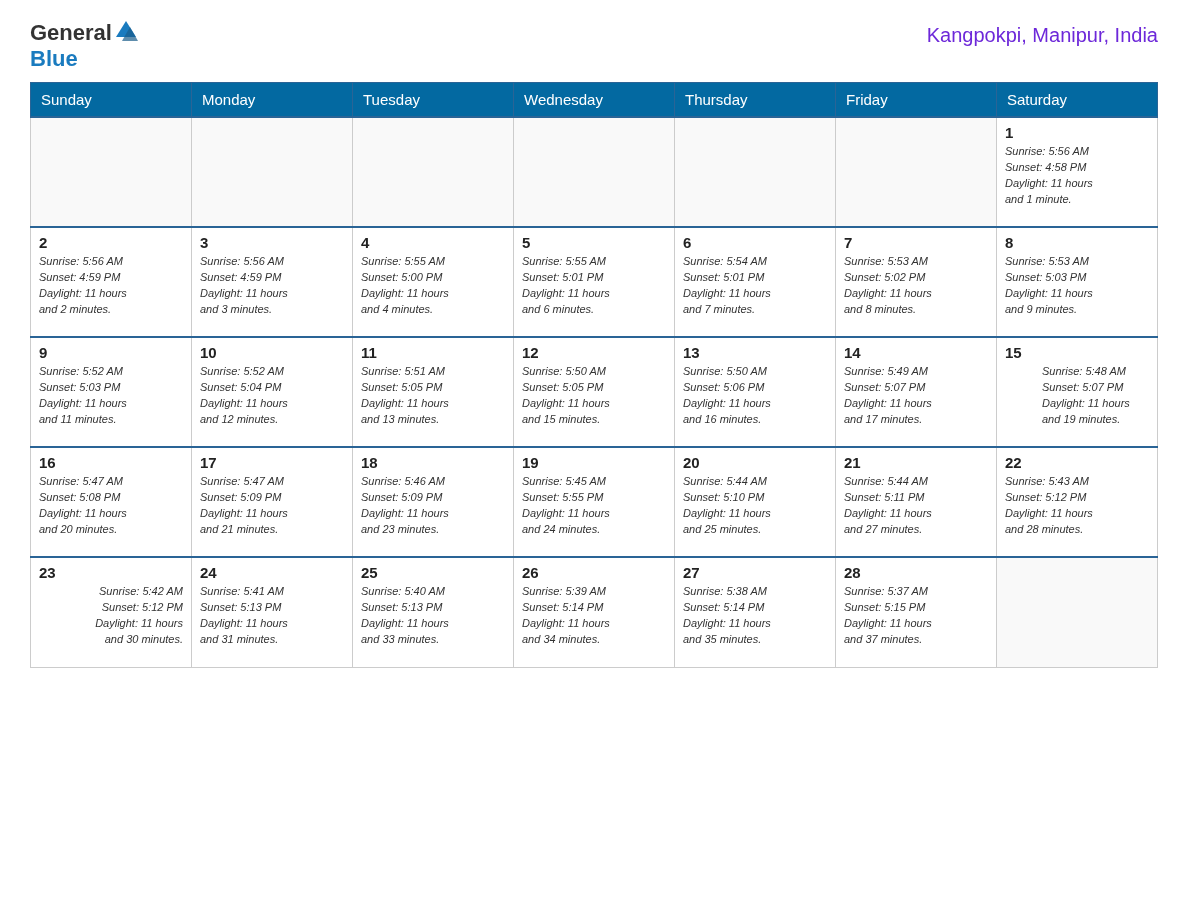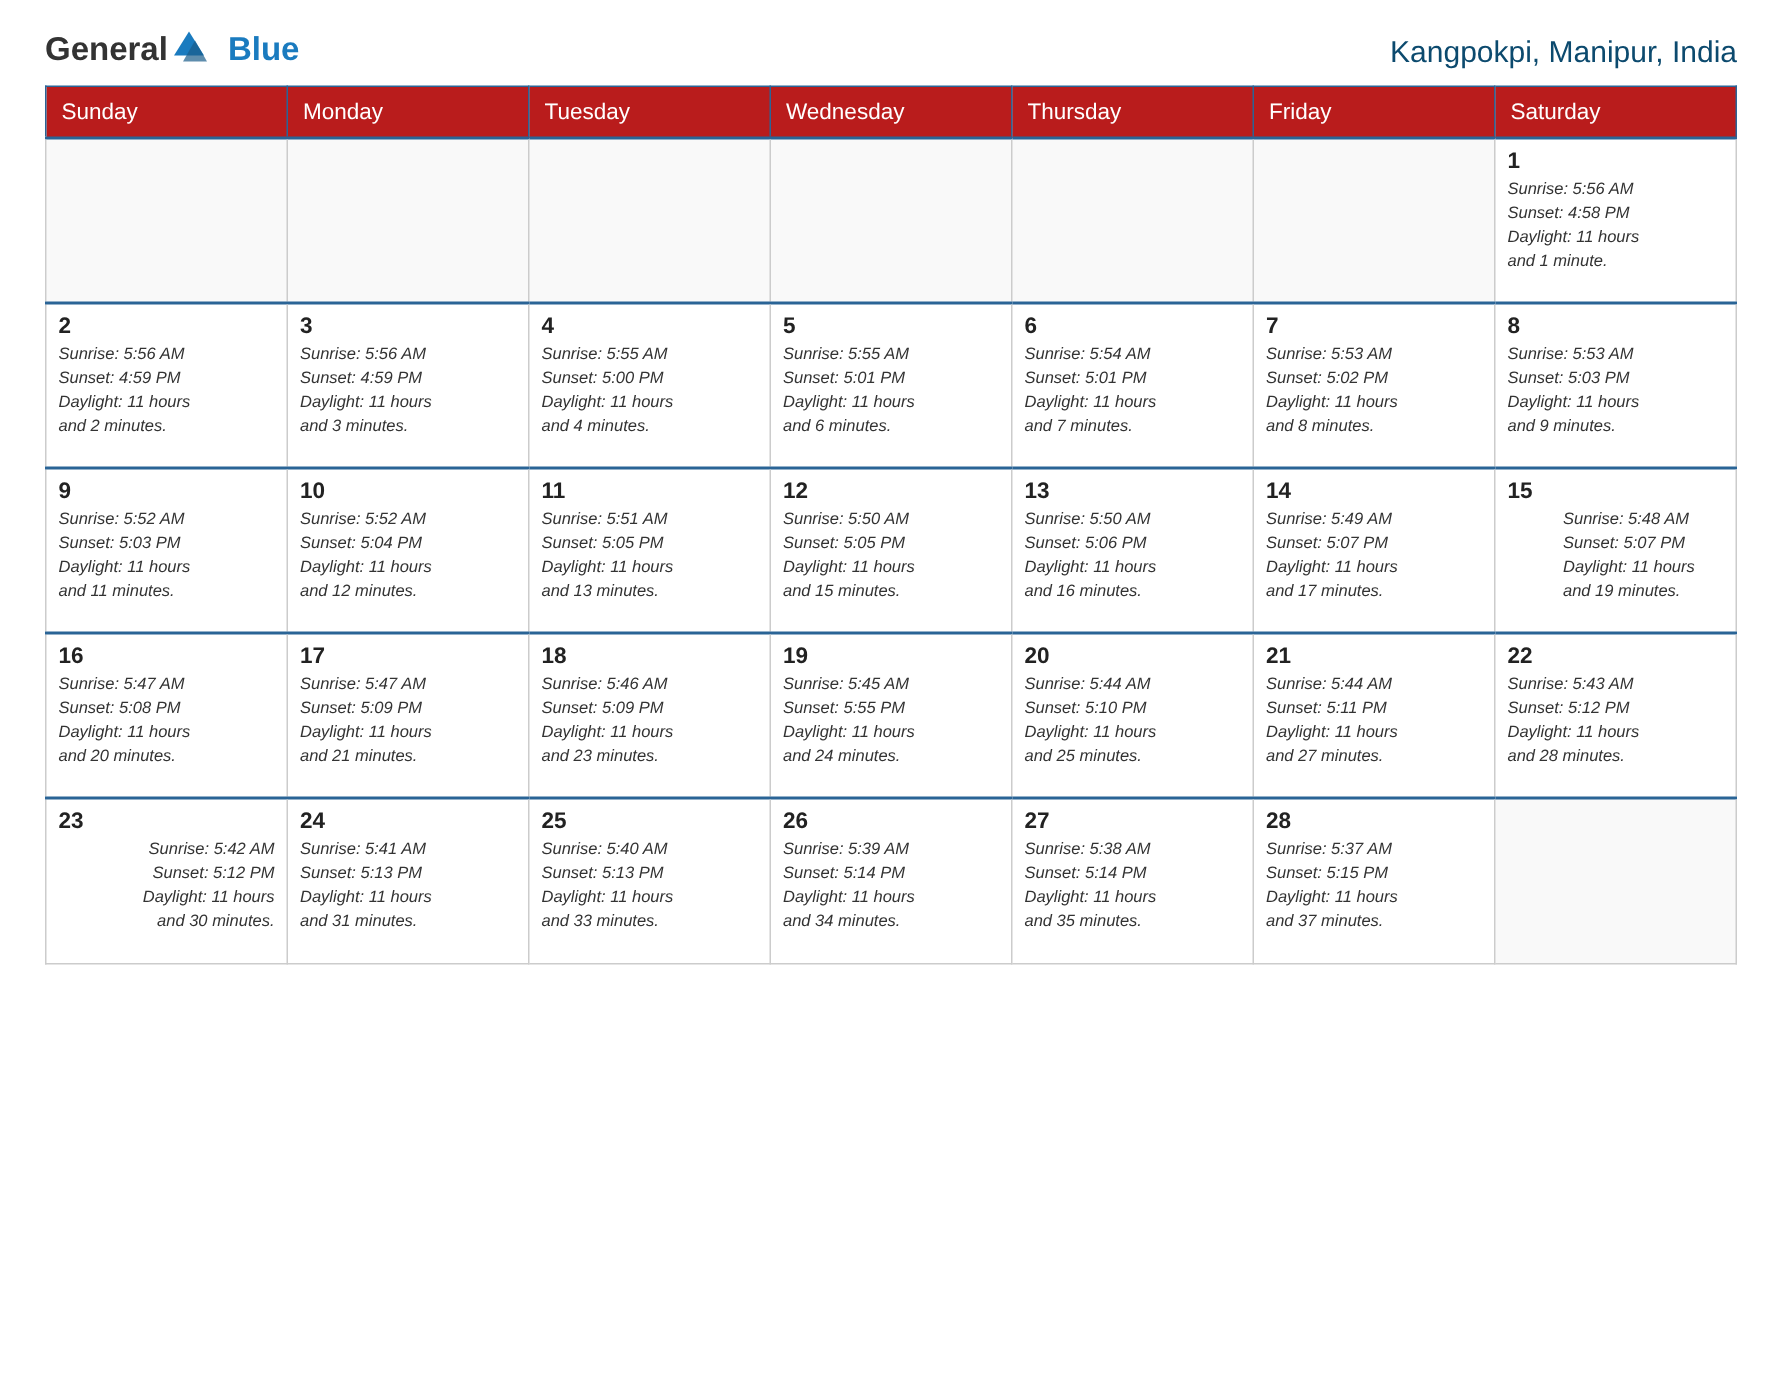--- a/index.html
+++ b/index.html
@@ -26,49 +26,48 @@
       font-weight: bold;
       color: #1a7bbf;
     }
     .logo-icon {
       width: 28px;
       height: 28px;
       margin-top: -4px;
     }
     .logo-wrapper {
       display: flex;
-      flex-direction: row;
+      flex-direction: column;
       align-items: flex-start;
-      gap: 12px;
     }
     .logo-top {
       display: flex;
       align-items: center;
     }
     .title-section {
       text-align: right;
     }
     .calendar-title {
       font-size: 48px;
       font-weight: bold;
       color: #222;
       line-height: 1.1;
     }
     .calendar-subtitle {
       font-size: 20px;
-      color: #0c4a6e;
+      color: #6d28d9;
       margin-top: 4px;
     }
     .calendar-table {
       width: 100%;
       border-collapse: collapse;
       margin-top: 10px;
     }
     .calendar-table th {
-      background-color: #b91c1c;
+      background-color: #0369a1;
       color: #fff;
       font-size: 15px;
       font-weight: normal;
       padding: 8px 10px;
       text-align: left;
       border: 1px solid #2a6496;
     }
     .calendar-table td {
       vertical-align: top;
       border: 1px solid #ccc;

